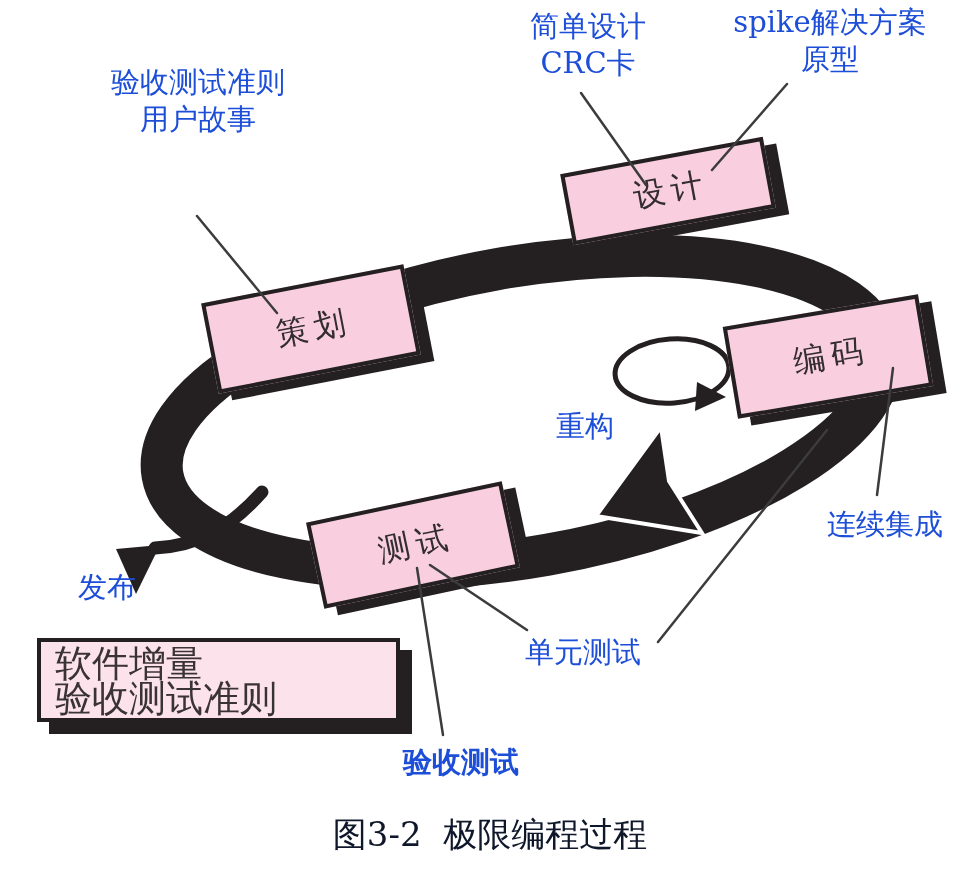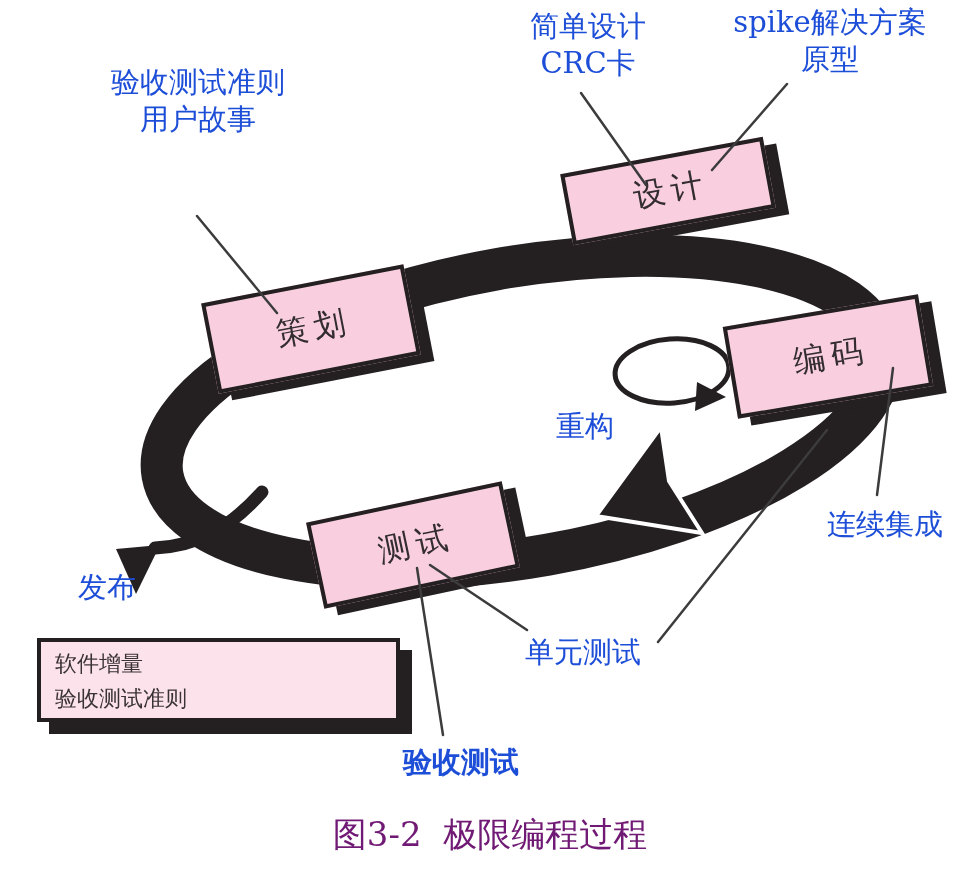--- a/index.html
+++ b/index.html
@@ -32,27 +32,27 @@
     text-align:center;color:#1d4ed8;
     transform:translateX(-50%);
     white-space:nowrap;
   }
   .increment{
     position:absolute;z-index:2;
     left:37px;top:638px;width:363px;height:84px;
     background:#fce3eb;border:4px solid #241f21;
     box-shadow:12px 12px 0 0 #241f21;
     box-sizing:border-box;
-    font-size:22px;line-height:35px;color:#3a3335;
+    font-size:37px;line-height:35px;color:#3a3335;
     padding:4px 0 0 14px;text-align:left;
   }
   .caption{
     position:absolute;z-index:4;left:490px;top:812px;
     transform:translateX(-50%);
-    font-size:34px;color:#701a75;white-space:pre;
+    font-size:34px;color:#0f172a;white-space:pre;
   }
 </style>
 </head>
 <body>
 
 <div id="stage">
 
   <svg class="layer" width="969" height="869" viewBox="0 0 969 869">
     <ellipse cx="522" cy="412" rx="365" ry="145" transform="rotate(-10 522 412)" fill="none" stroke="#241f21" stroke-width="42"></ellipse>
     <path d="M 262 492 C 228 530 196 546 155 548" fill="none" stroke="#241f21" stroke-width="13" stroke-linecap="round"></path>

